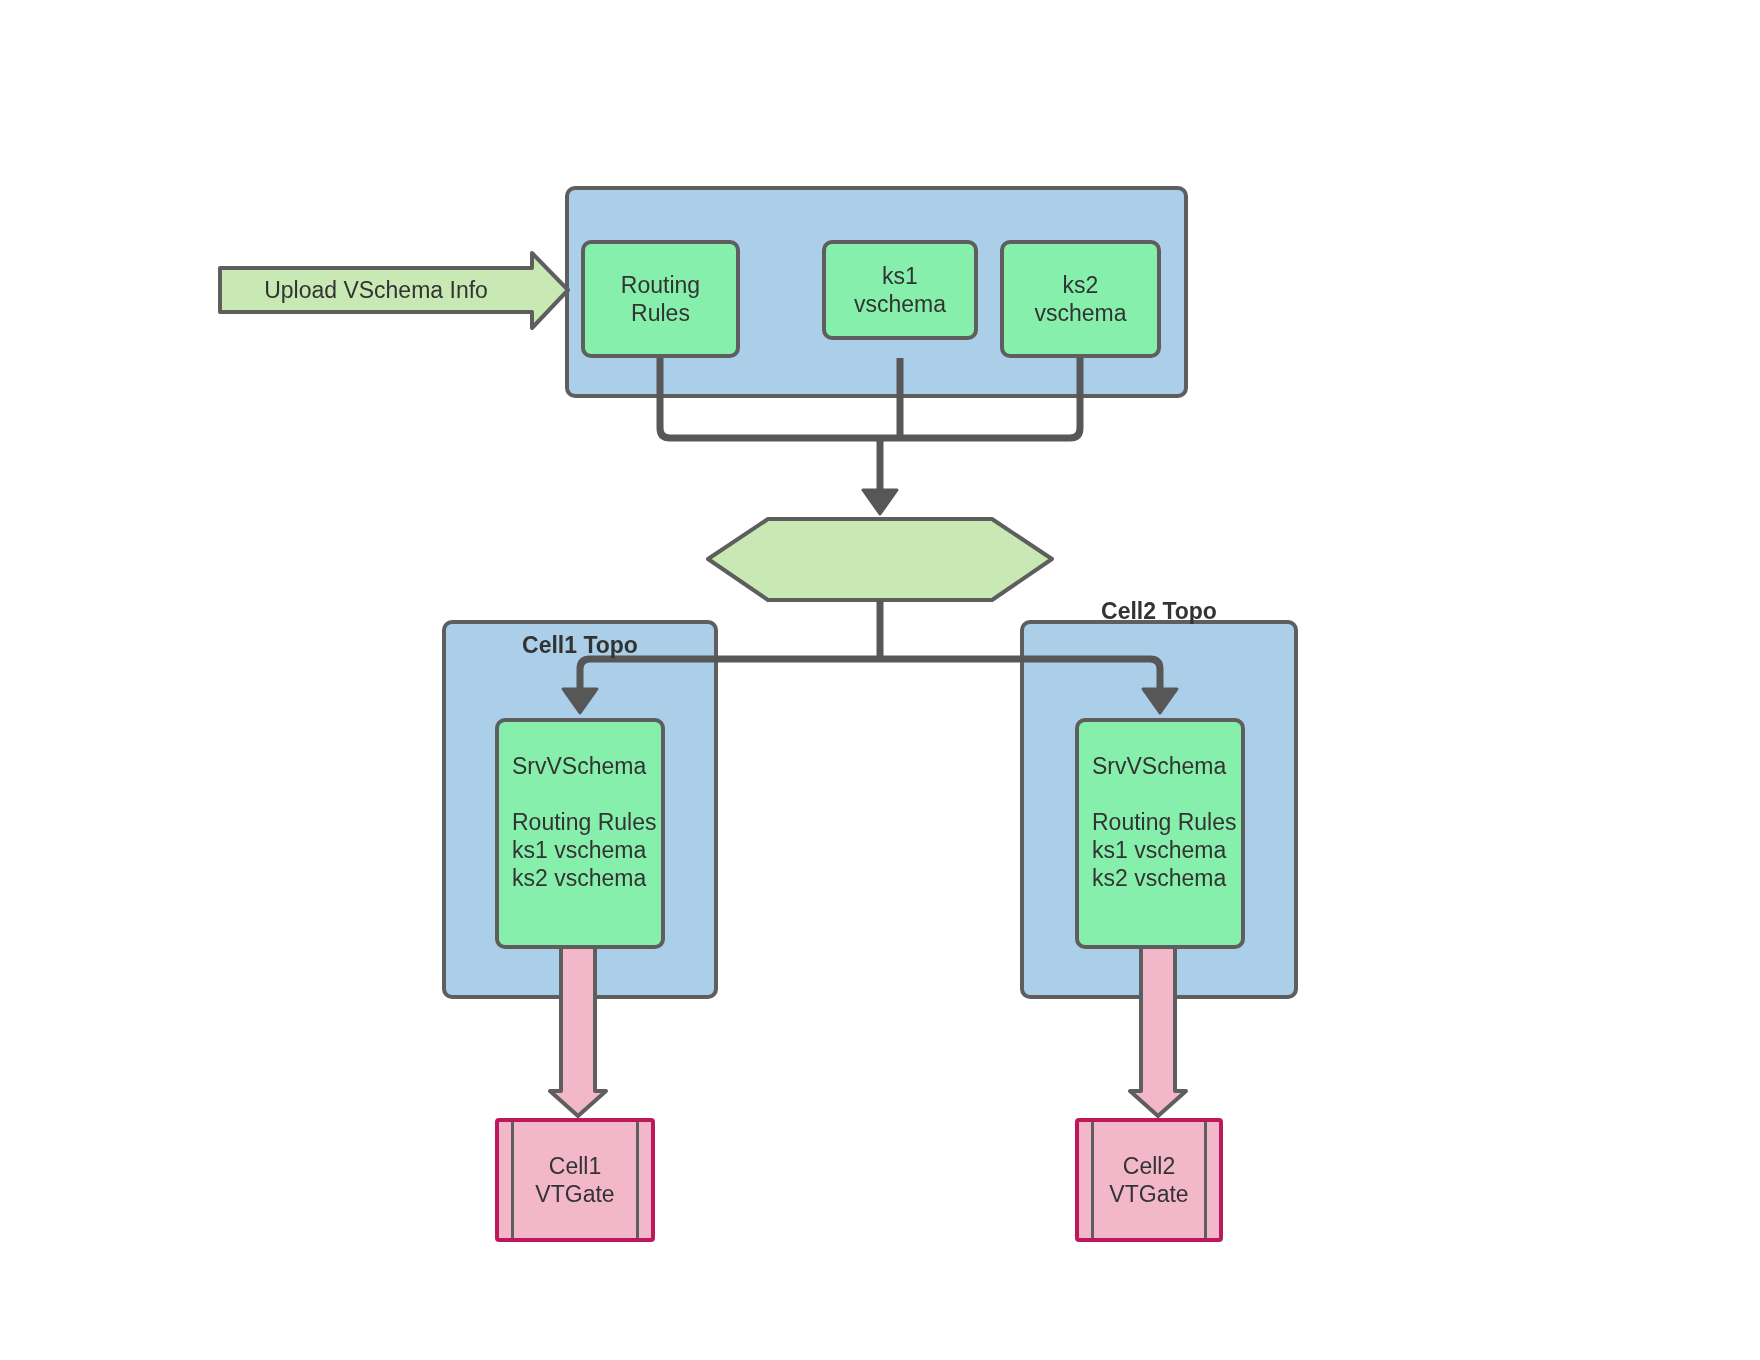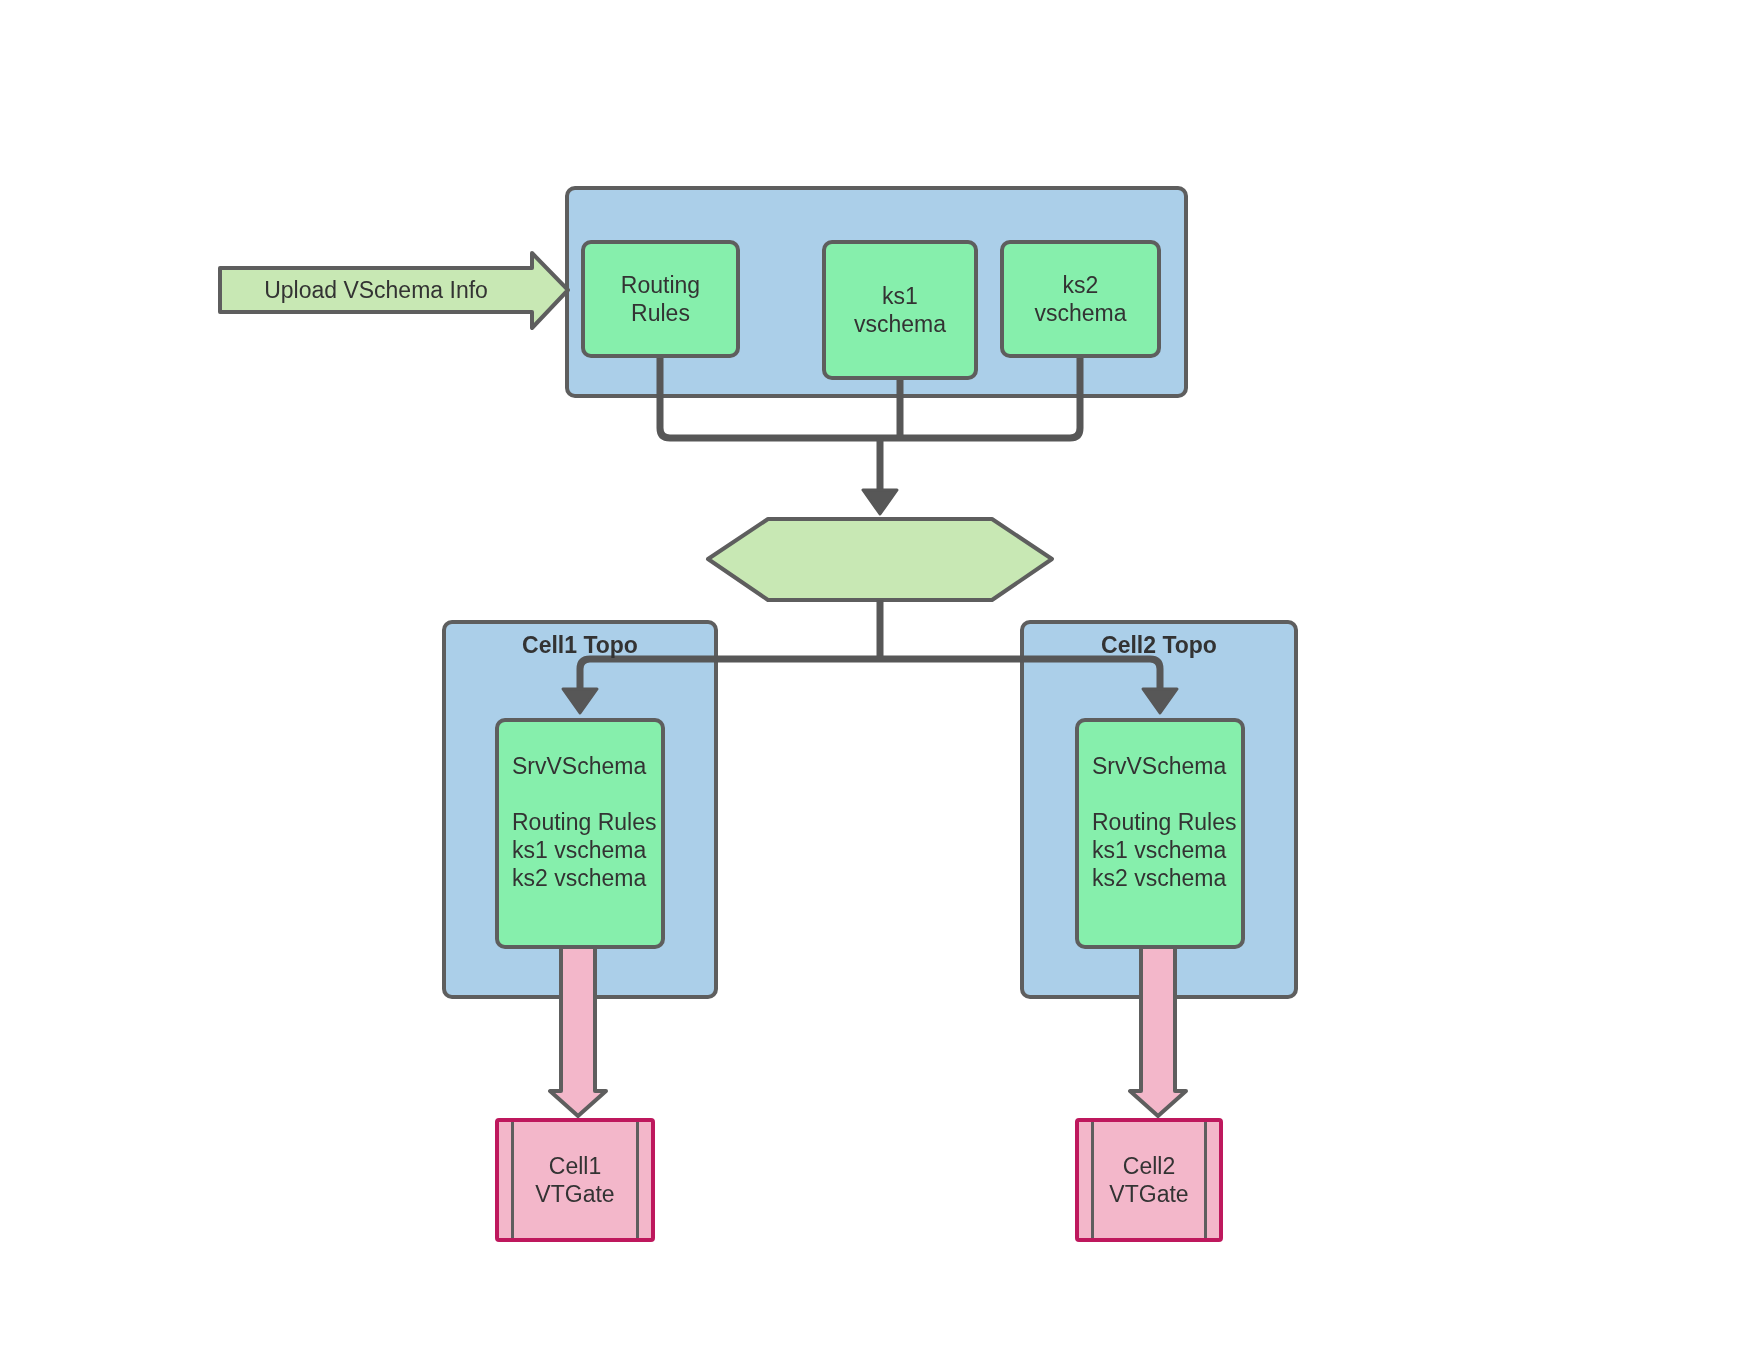--- a/index.html
+++ b/index.html
@@ -56,27 +56,27 @@
     <polygon class="arrowhead" points="580,713 563,689 597,689"></polygon>
     <polygon class="arrowhead" points="1160,713 1143,689 1177,689"></polygon>
 
     <polygon class="shape-pink" points="561,947 595,947 595,1091 606,1091 578,1116 550,1091 561,1091" fill="#F3B7CA"></polygon>
     <polygon class="shape-pink" points="1141,947 1175,947 1175,1091 1186,1091 1158,1116 1130,1091 1141,1091" fill="#F3B7CA"></polygon>
   </svg>
 
   <div class="abs center-text z-content" style="left:220px;top:268px;width:312px;height:44px;">Upload VSchema Info</div>
 
   <div class="abs box-title z-content" style="left:442px;top:620px;width:276px;">Cell1 Topo</div>
-  <div class="abs box-title z-content" style="left:1020px;top:620px;width:278px;">Cell2 Topo</div>
+  <div class="abs box-title z-content" style="left:1020px;top:586px;width:278px;">Cell2 Topo</div>
 
   <div class="abs data-box center-text z-content" style="left:581px;top:240px;width:159px;height:118px;">
     <div>Routing</div>
     <div>Rules</div>
   </div>
-  <div class="abs data-box center-text z-content" style="left:822px;top:240px;width:156px;height:140px;">
+  <div class="abs data-box center-text z-content" style="left:822px;top:240px;width:156px;height:100px;">
     <div>ks1</div>
     <div>vschema</div>
   </div>
   <div class="abs data-box center-text z-content" style="left:1000px;top:240px;width:161px;height:118px;">
     <div>ks2</div>
     <div>vschema</div>
   </div>
 
   <div class="abs data-box srv-text z-content" style="left:495px;top:718px;width:170px;height:231px;">
     <div class="srv-line">SrvVSchema</div>

